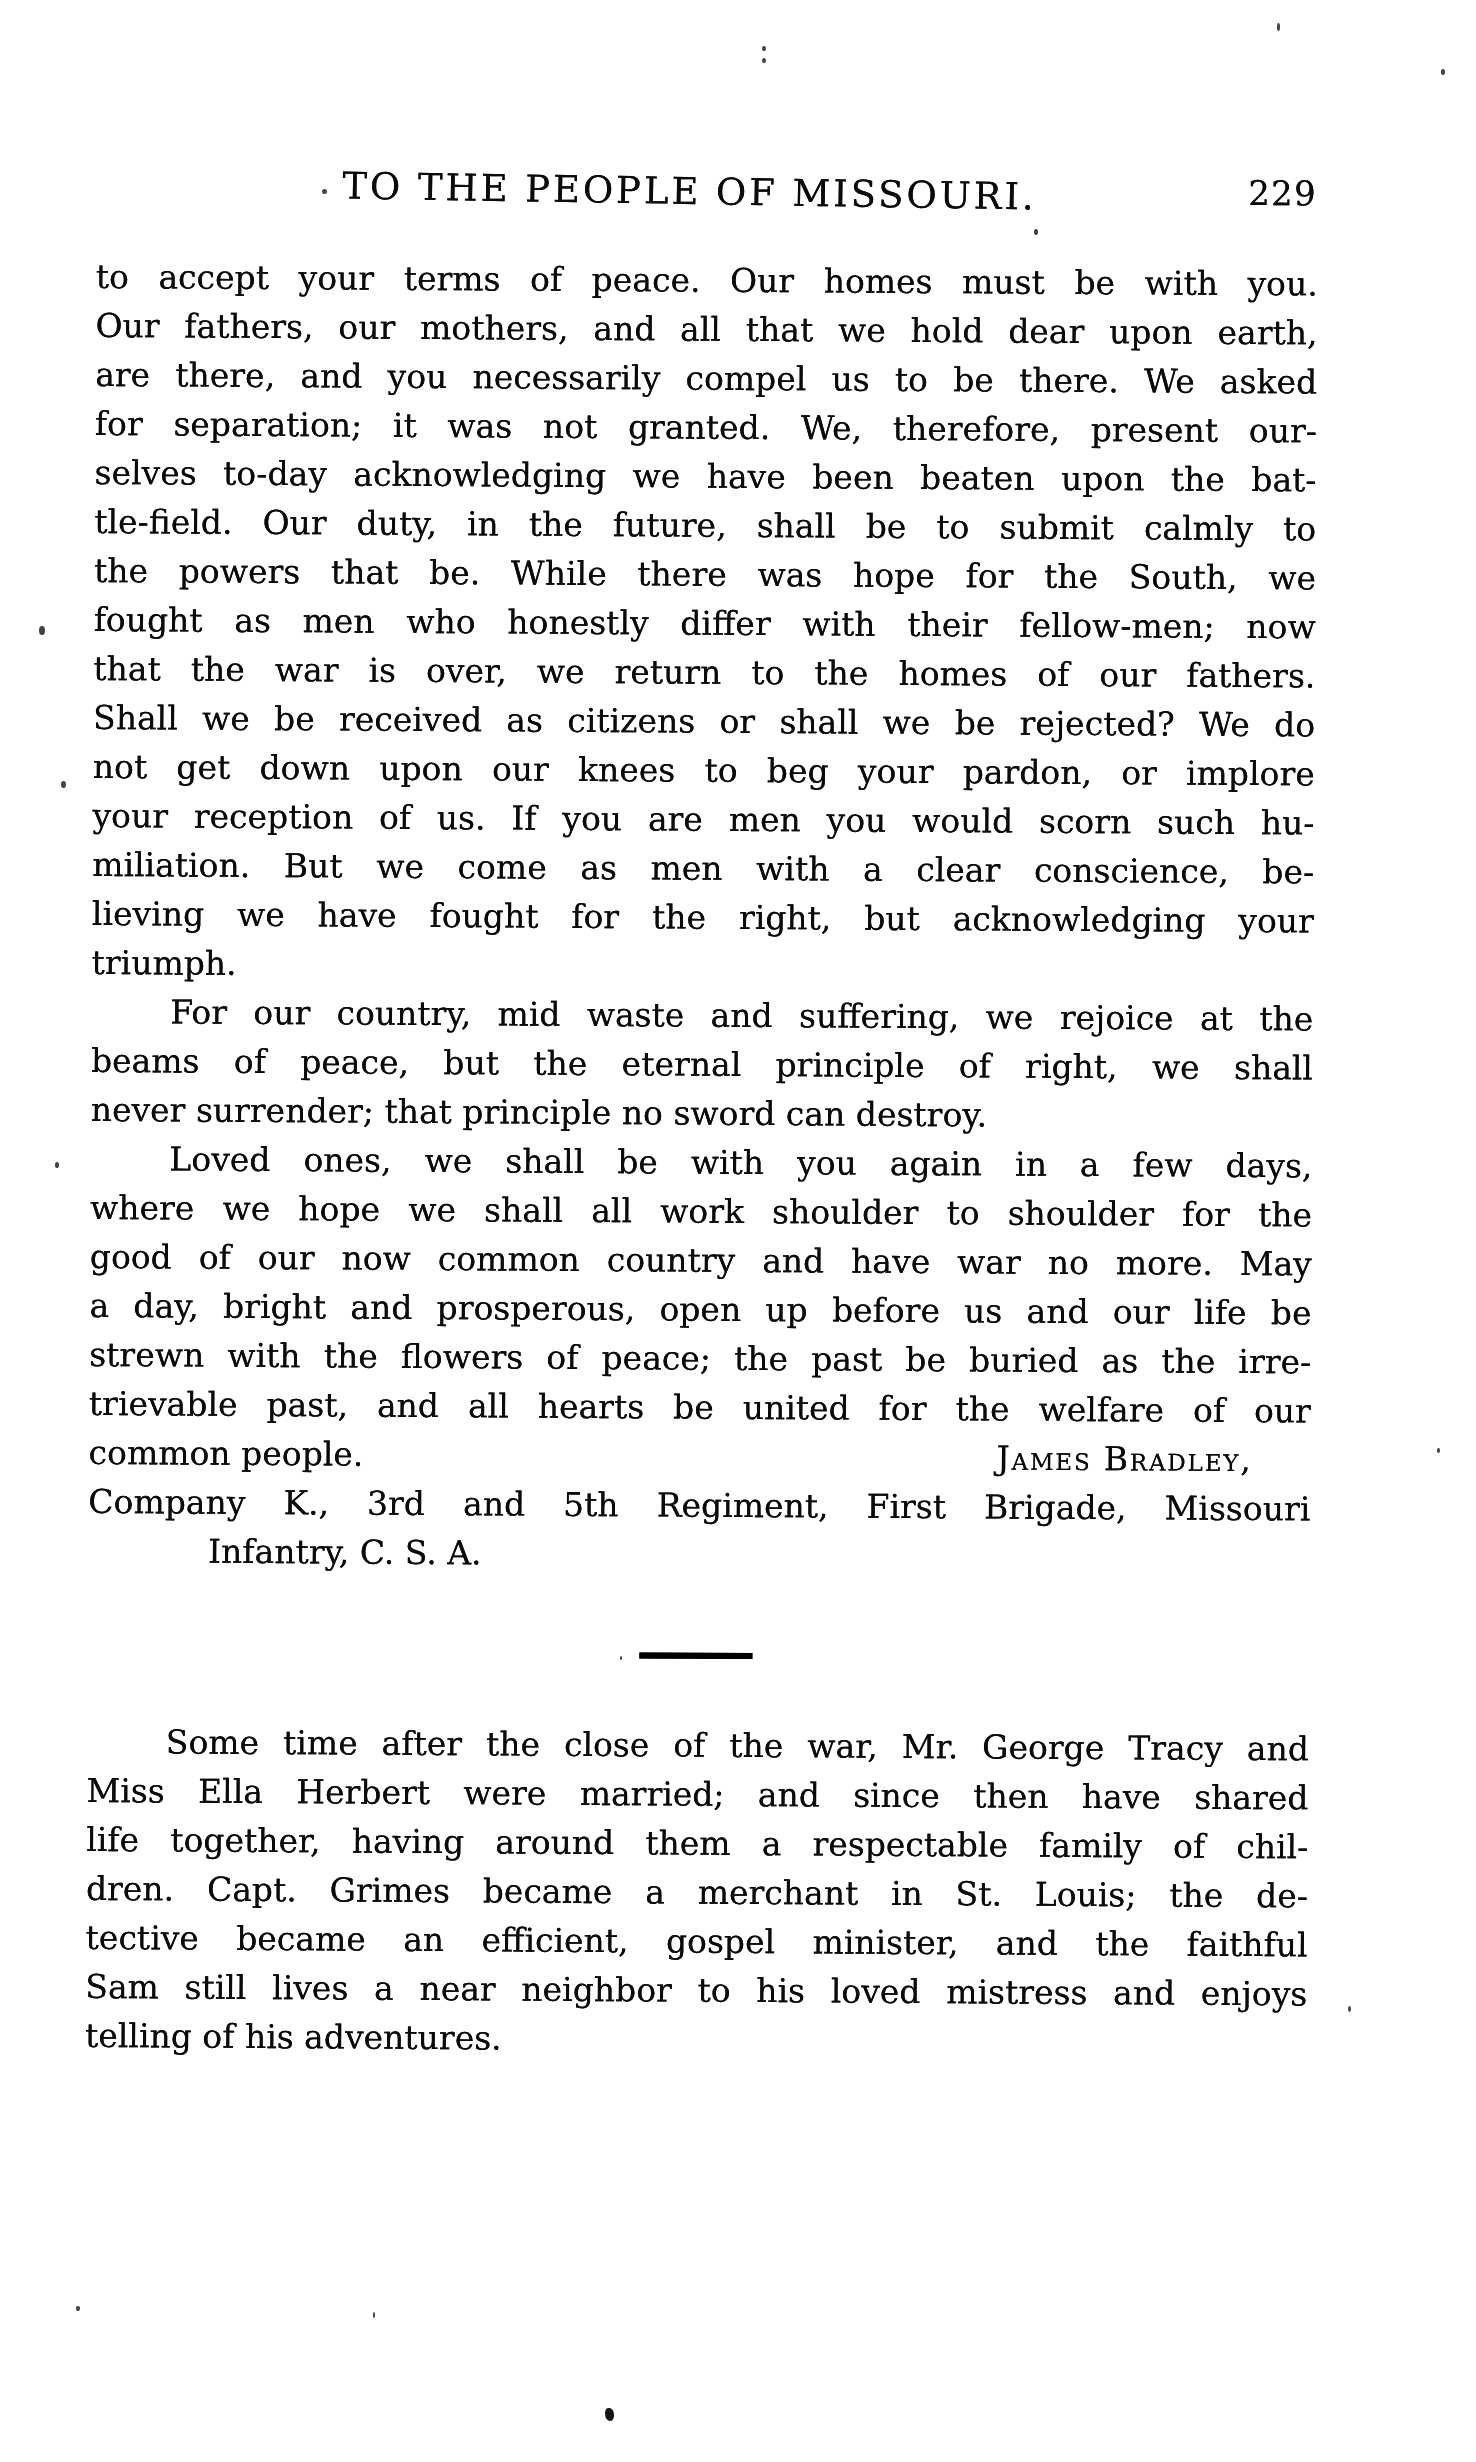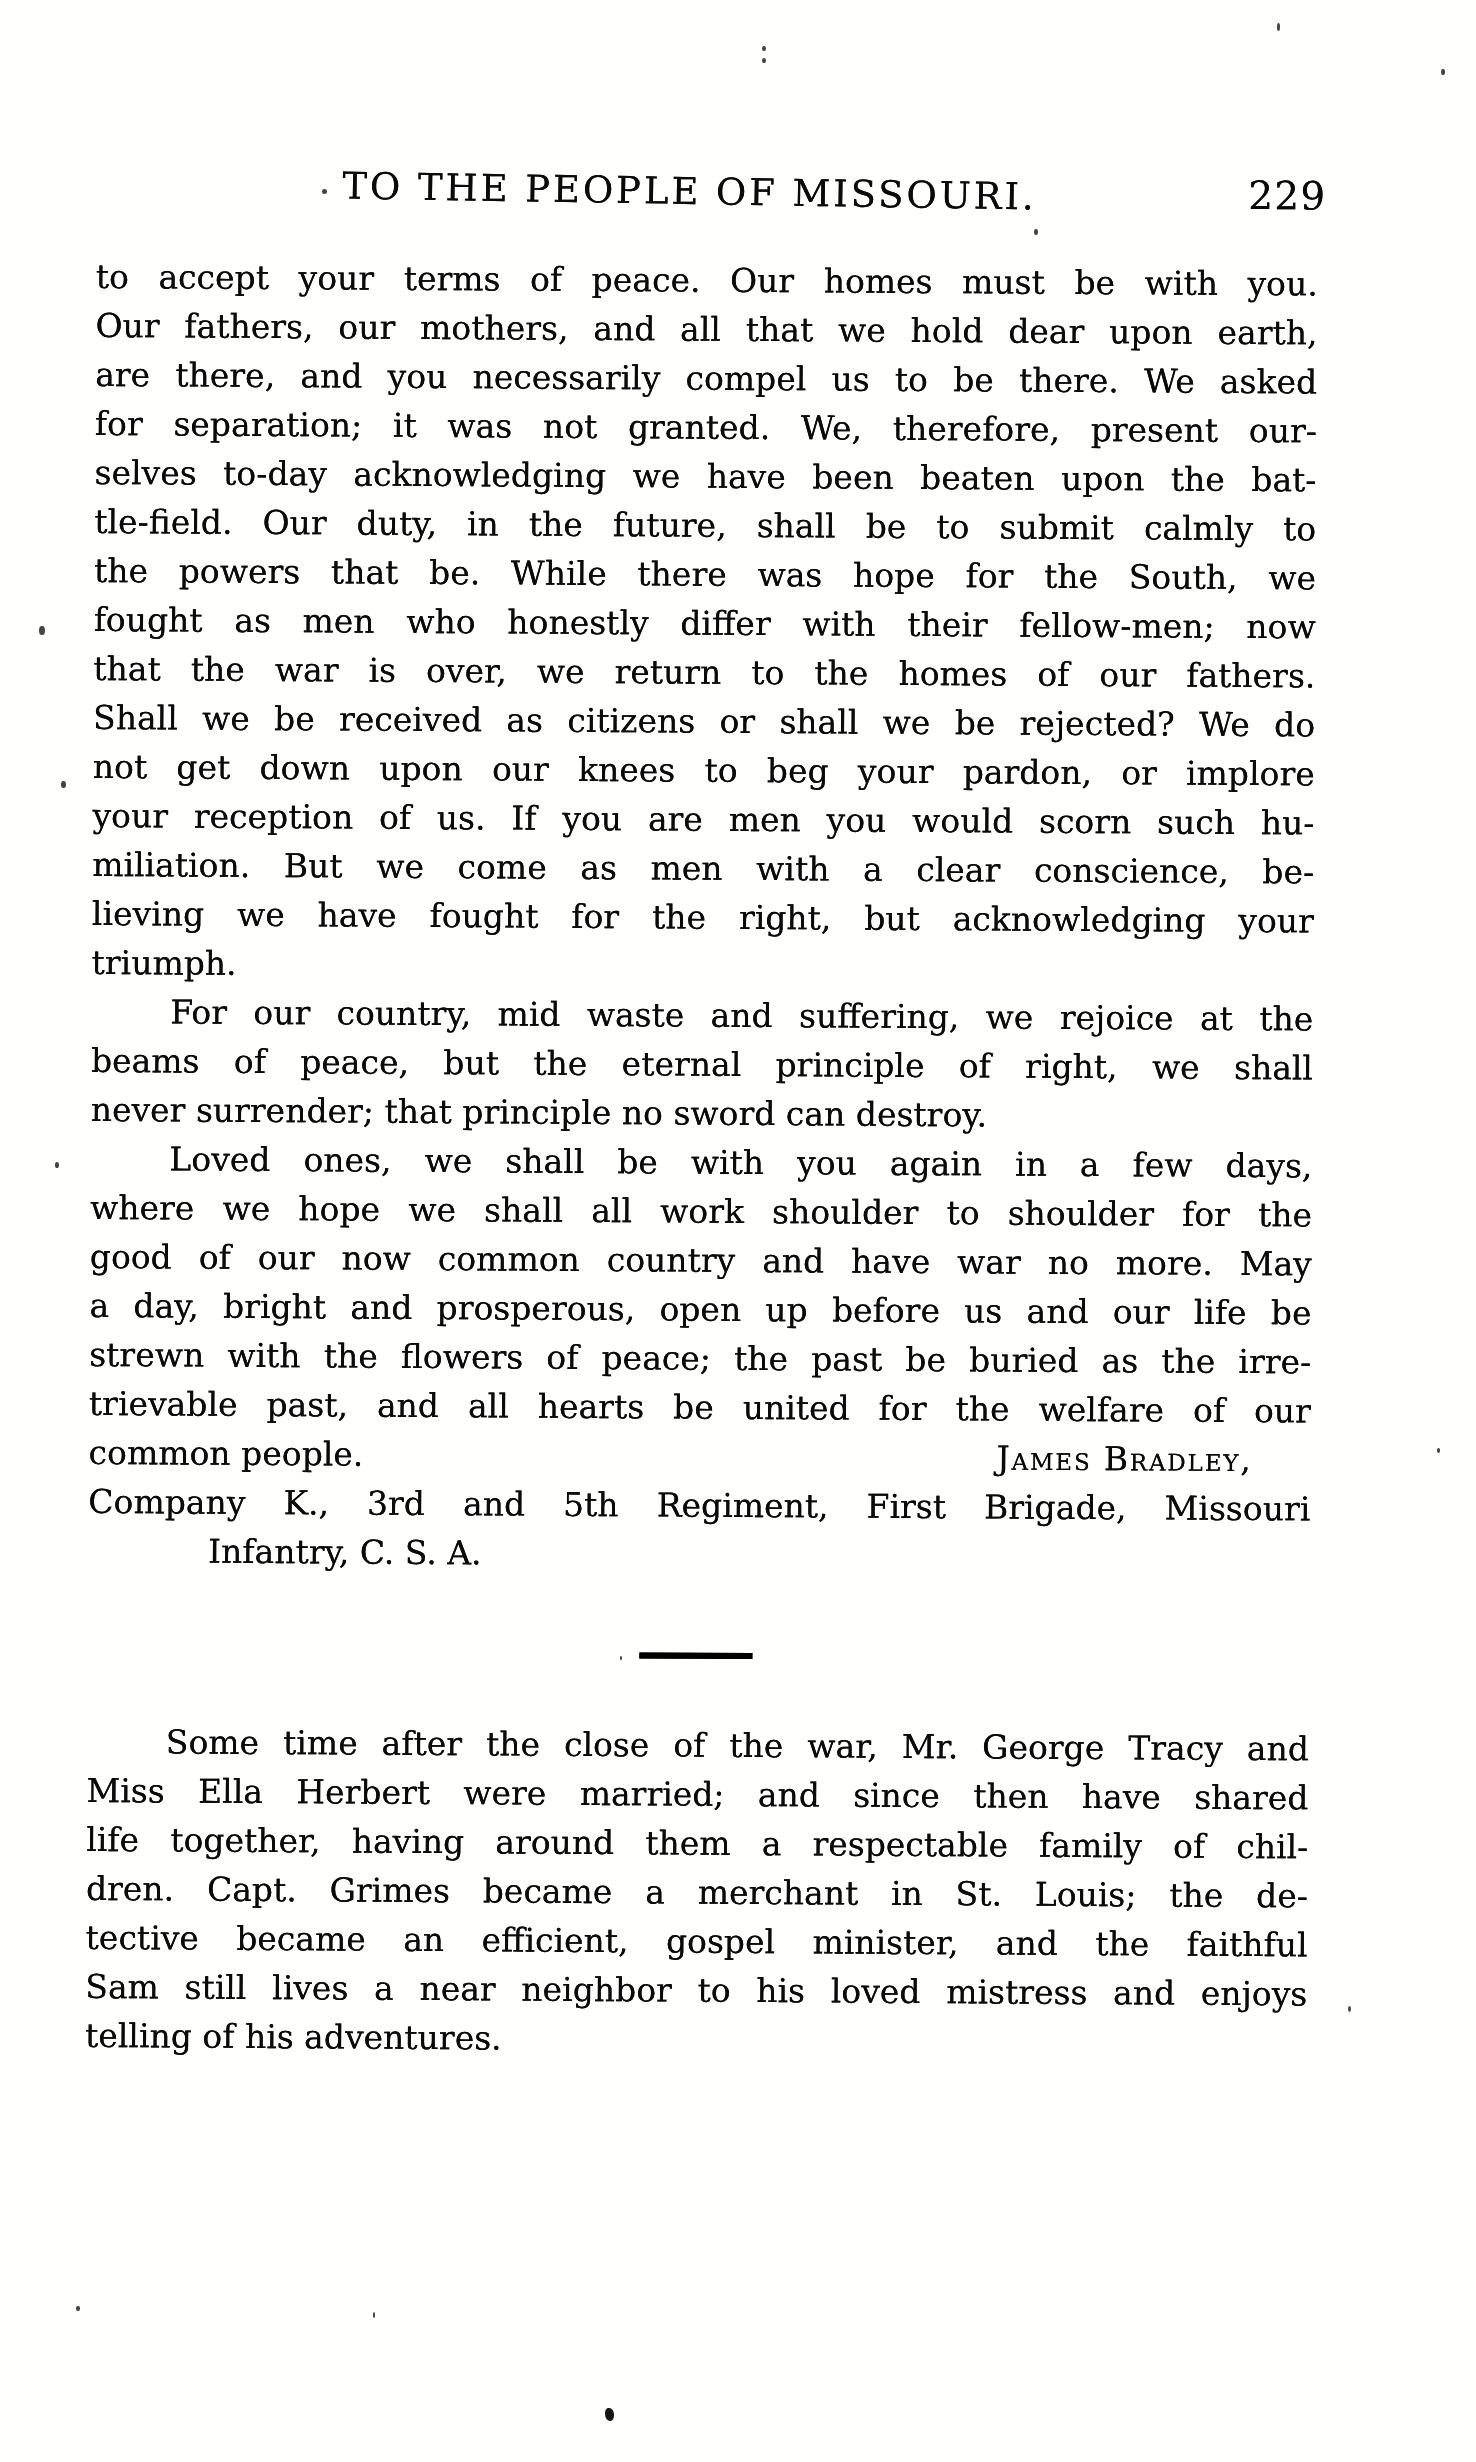--- a/index.html
+++ b/index.html
@@ -13,21 +13,21 @@
   }
   .content{position:absolute;left:0;top:0;width:1477px;height:2462px;transform:rotate(0.35deg);transform-origin:50% 50%;}
   .ink{text-shadow:0 0 0.6px rgba(0,0,0,.9);}
   .hdr-title{
     position:absolute;left:336px;top:167px;
     font-size:37px;letter-spacing:2.9px;white-space:nowrap;
     transform:rotate(0.55deg);transform-origin:0 50%;
   }
   .hdr-pagenum{
     position:absolute;left:1242px;top:170px;
-    font-size:39px;letter-spacing:1.2px;
+    font-size:34px;letter-spacing:1.2px;
   }
   .column{
     position:absolute;left:90px;top:256px;width:1222px;
     font-size:33px;line-height:49px;
   }
   .line{
     text-align:justify;
     text-align-last:justify;
     overflow:visible;
   }

